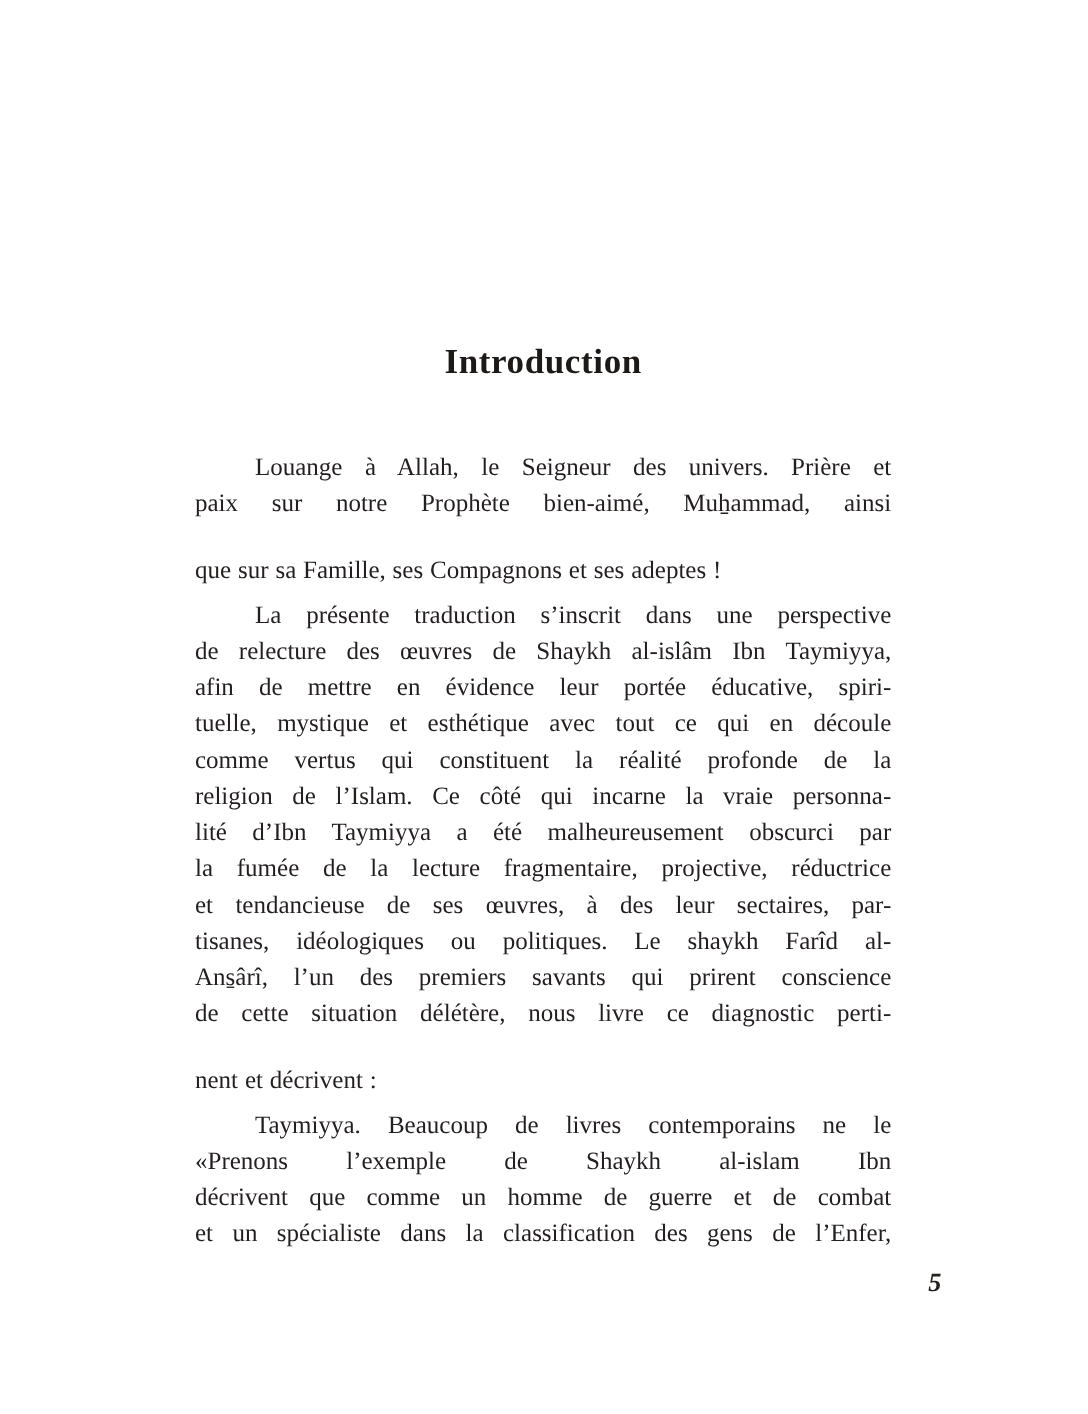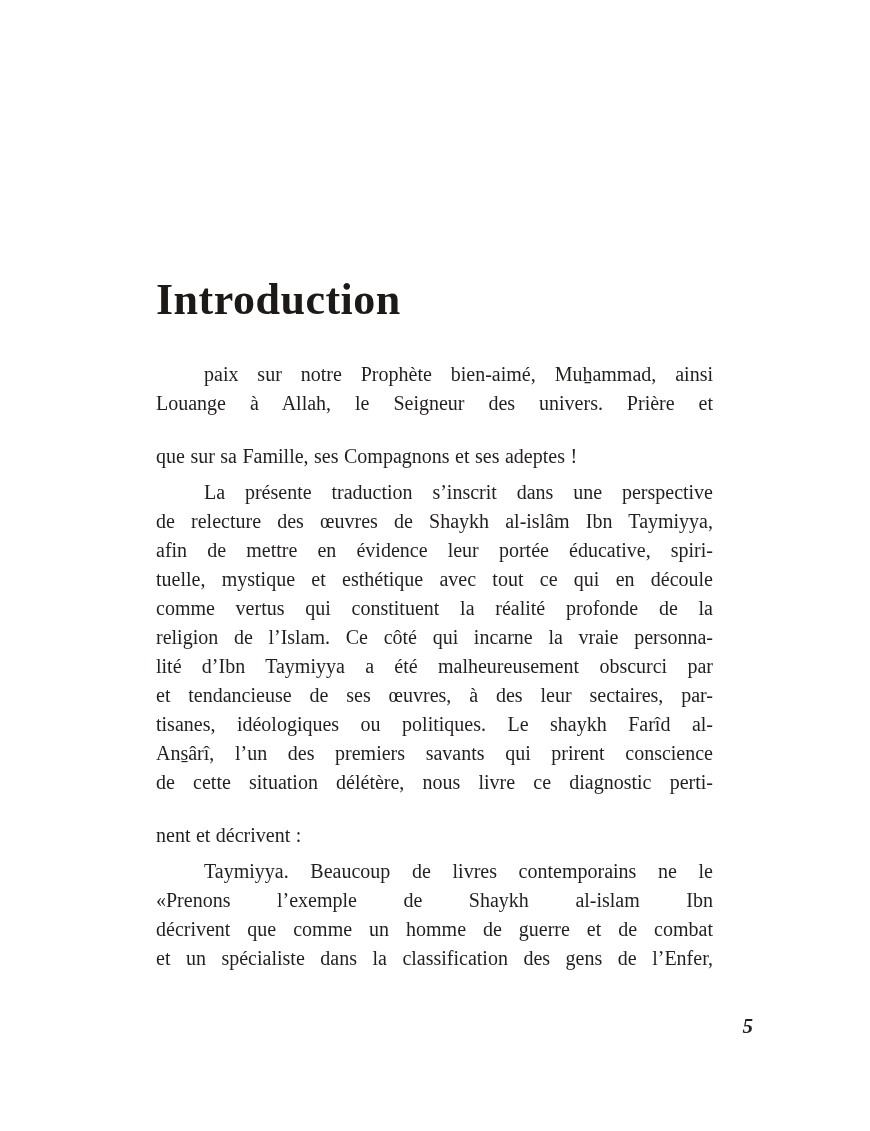--- a/index.html
+++ b/index.html
@@ -15,21 +15,22 @@
     height: 1131px;
     background: #ffffff;
     color: #231f1e;
     overflow: hidden;
   }
   .title {
     position: absolute;
     top: 274px;
     left: 156px;
     width: 557px;
-    font-size: 44px;
+    text-align: center;
+    font-size: 28px;
     font-weight: bold;
     letter-spacing: 0.5px;
     color: #1c1917;
   }
   .body-text {
     position: absolute;
     top: 360px;
     left: 156px;
     width: 557px;
     font-size: 20px;
@@ -59,32 +60,33 @@
   }
 </style>
 </head>
 <body>
 
 <div class="page">
   <h1 class="title">Introduction</h1>
 
   <div class="body-text">
       <div class="para">
+        <div class="line">Louange à Allah, le Seigneur des univers. Prière et</div>
         <div class="line">paix sur notre Prophète bien-aimé, Muẖammad, ainsi</div>
-        <div class="line">Louange à Allah, le Seigneur des univers. Prière et</div>
         <div class="line">que sur sa Famille, ses Compagnons et ses adeptes !</div>
       </div>
       <div class="para">
         <div class="line">La présente traduction s’inscrit dans une perspective</div>
         <div class="line">de relecture des œuvres de Shaykh al-islâm Ibn Taymiyya,</div>
         <div class="line">afin de mettre en évidence leur portée éducative, spiri-</div>
         <div class="line">tuelle, mystique et esthétique avec tout ce qui en découle</div>
         <div class="line">comme vertus qui constituent la réalité profonde de la</div>
         <div class="line">religion de l’Islam. Ce côté qui incarne la vraie personna-</div>
         <div class="line">lité d’Ibn Taymiyya a été malheureusement obscurci par</div>
+        <div class="line">la fumée de la lecture fragmentaire, projective, réductrice</div>
         <div class="line">et tendancieuse de ses œuvres, à des leur sectaires, par-</div>
         <div class="line">tisanes, idéologiques ou politiques. Le shaykh Farîd al-</div>
         <div class="line">Ans̱ârî, l’un des premiers savants qui prirent conscience</div>
         <div class="line">de cette situation délétère, nous livre ce diagnostic perti-</div>
         <div class="line">nent et décrivent :</div>
       </div>
       <div class="para cont">
         <div class="line">Taymiyya. Beaucoup de livres contemporains ne le</div>
         <div class="line">«Prenons l’exemple de Shaykh al-islam Ibn</div>
         <div class="line">décrivent que comme un homme de guerre et de combat</div>

